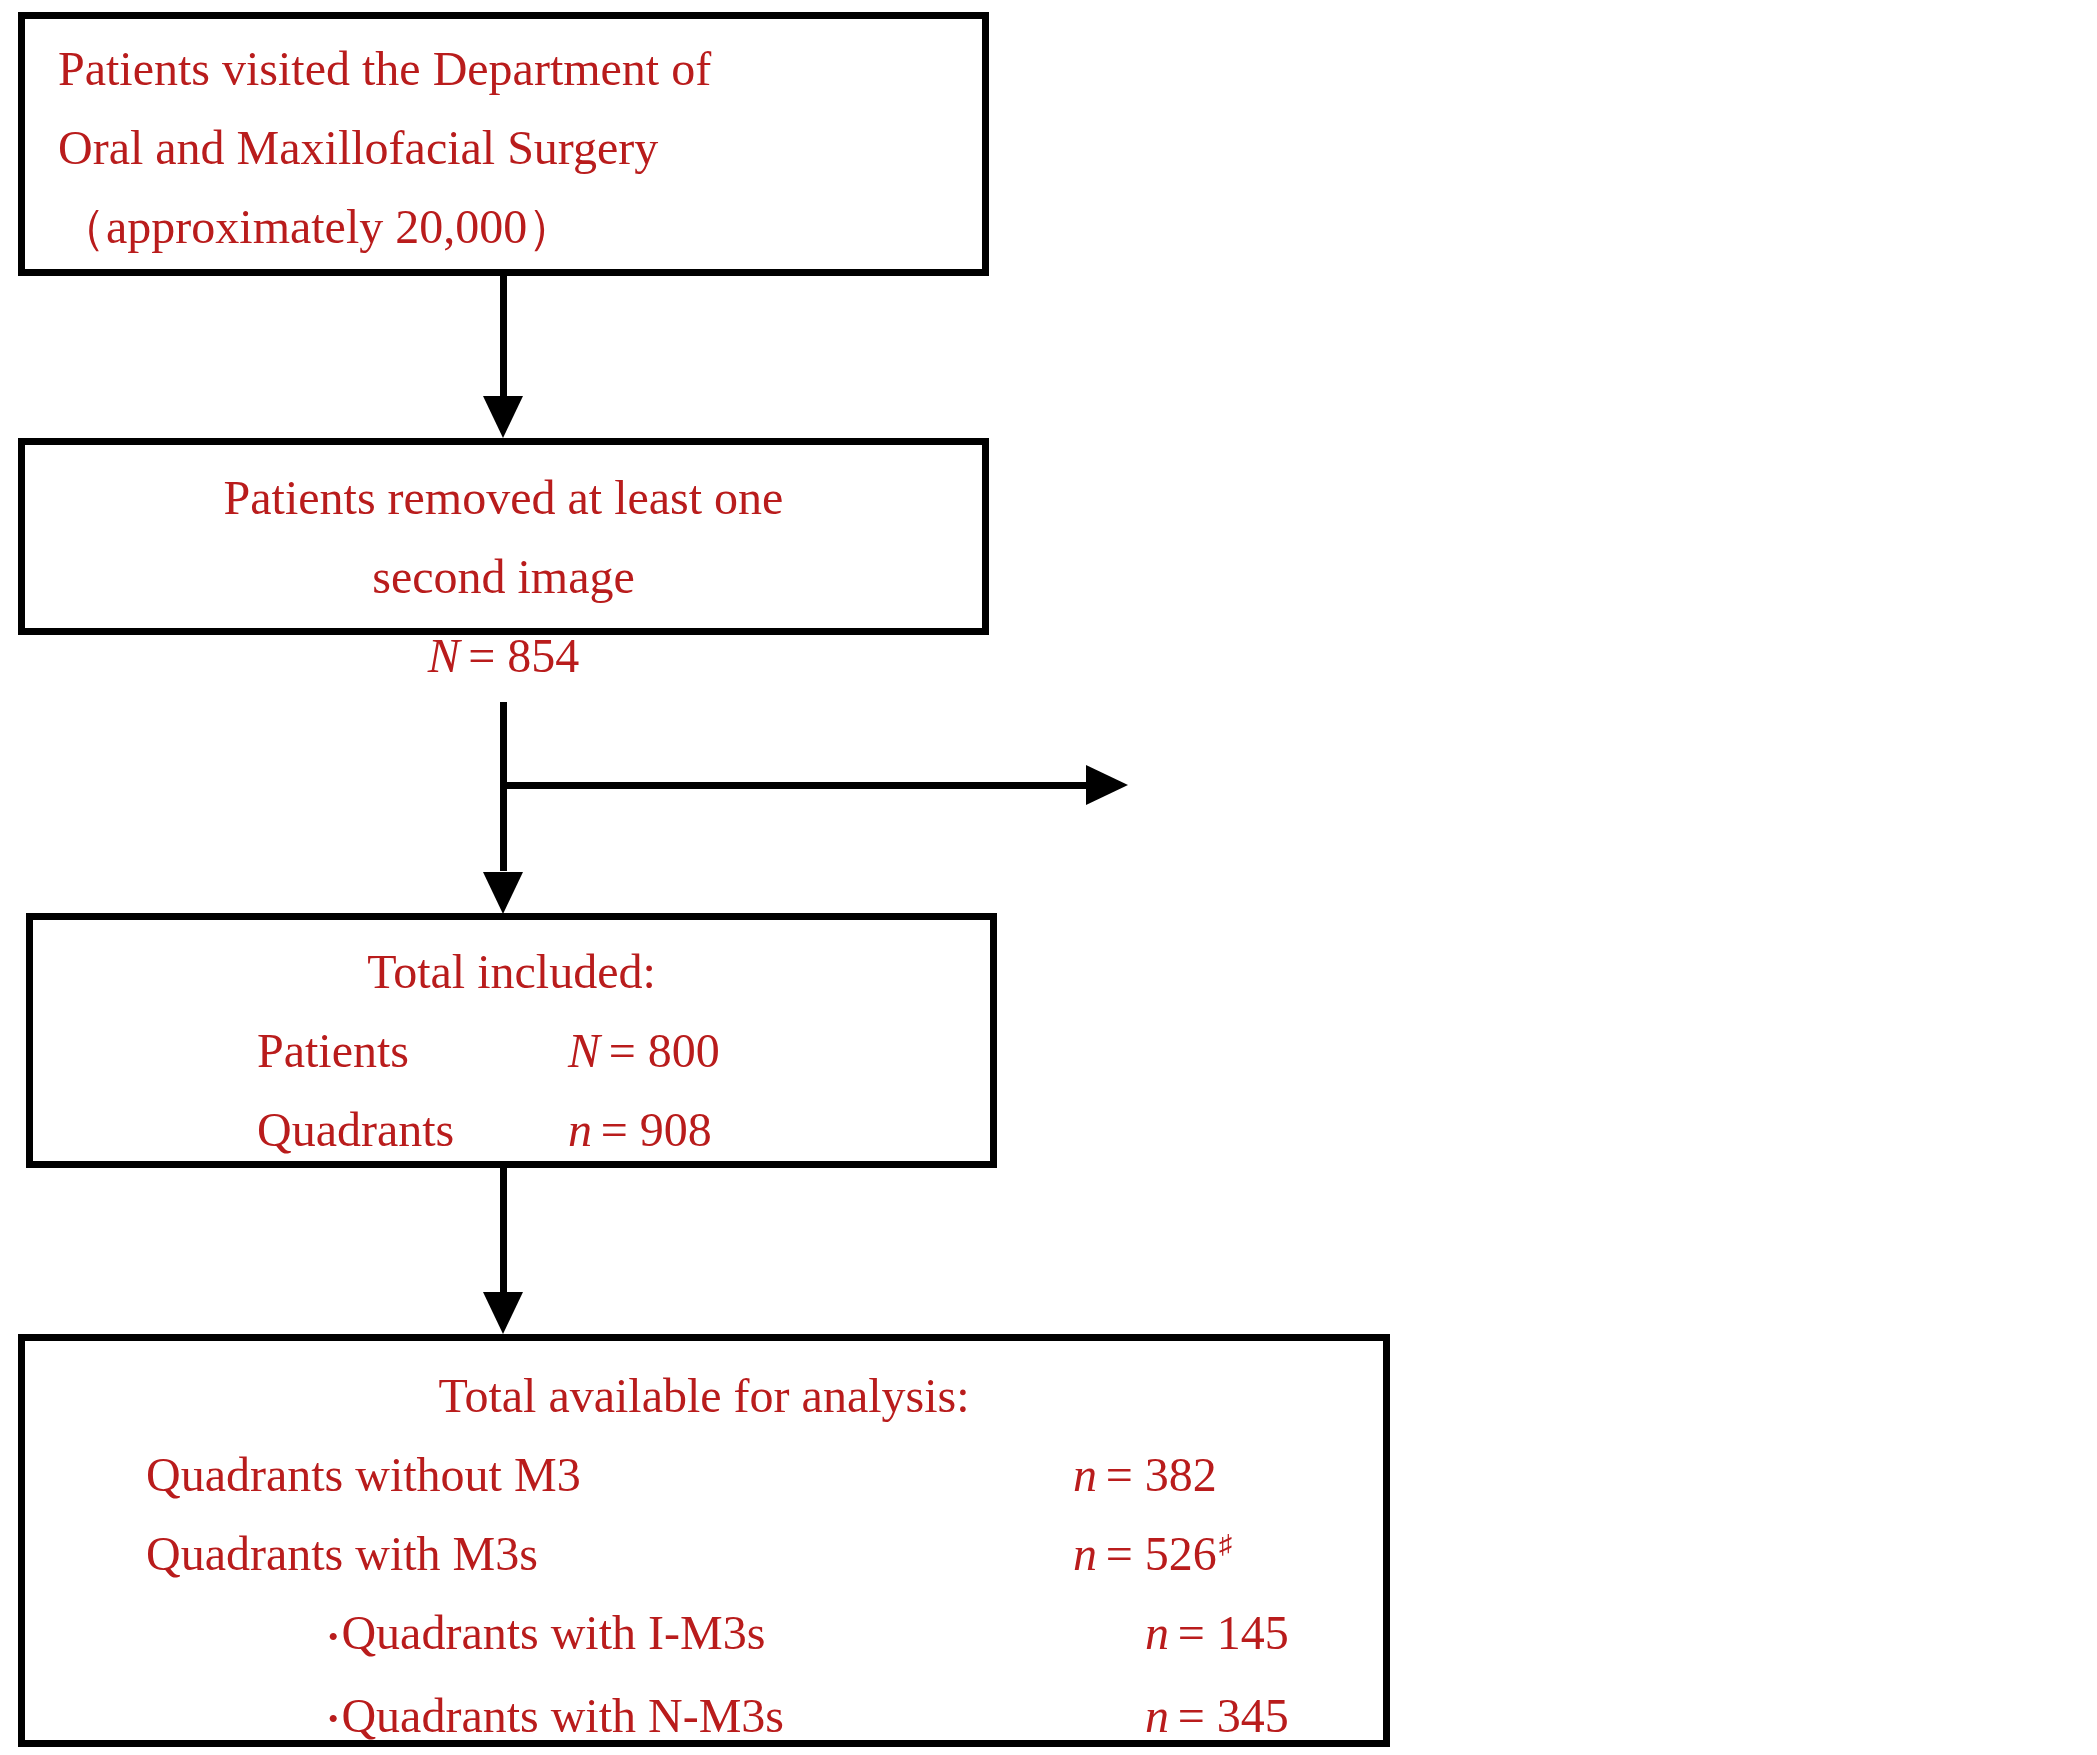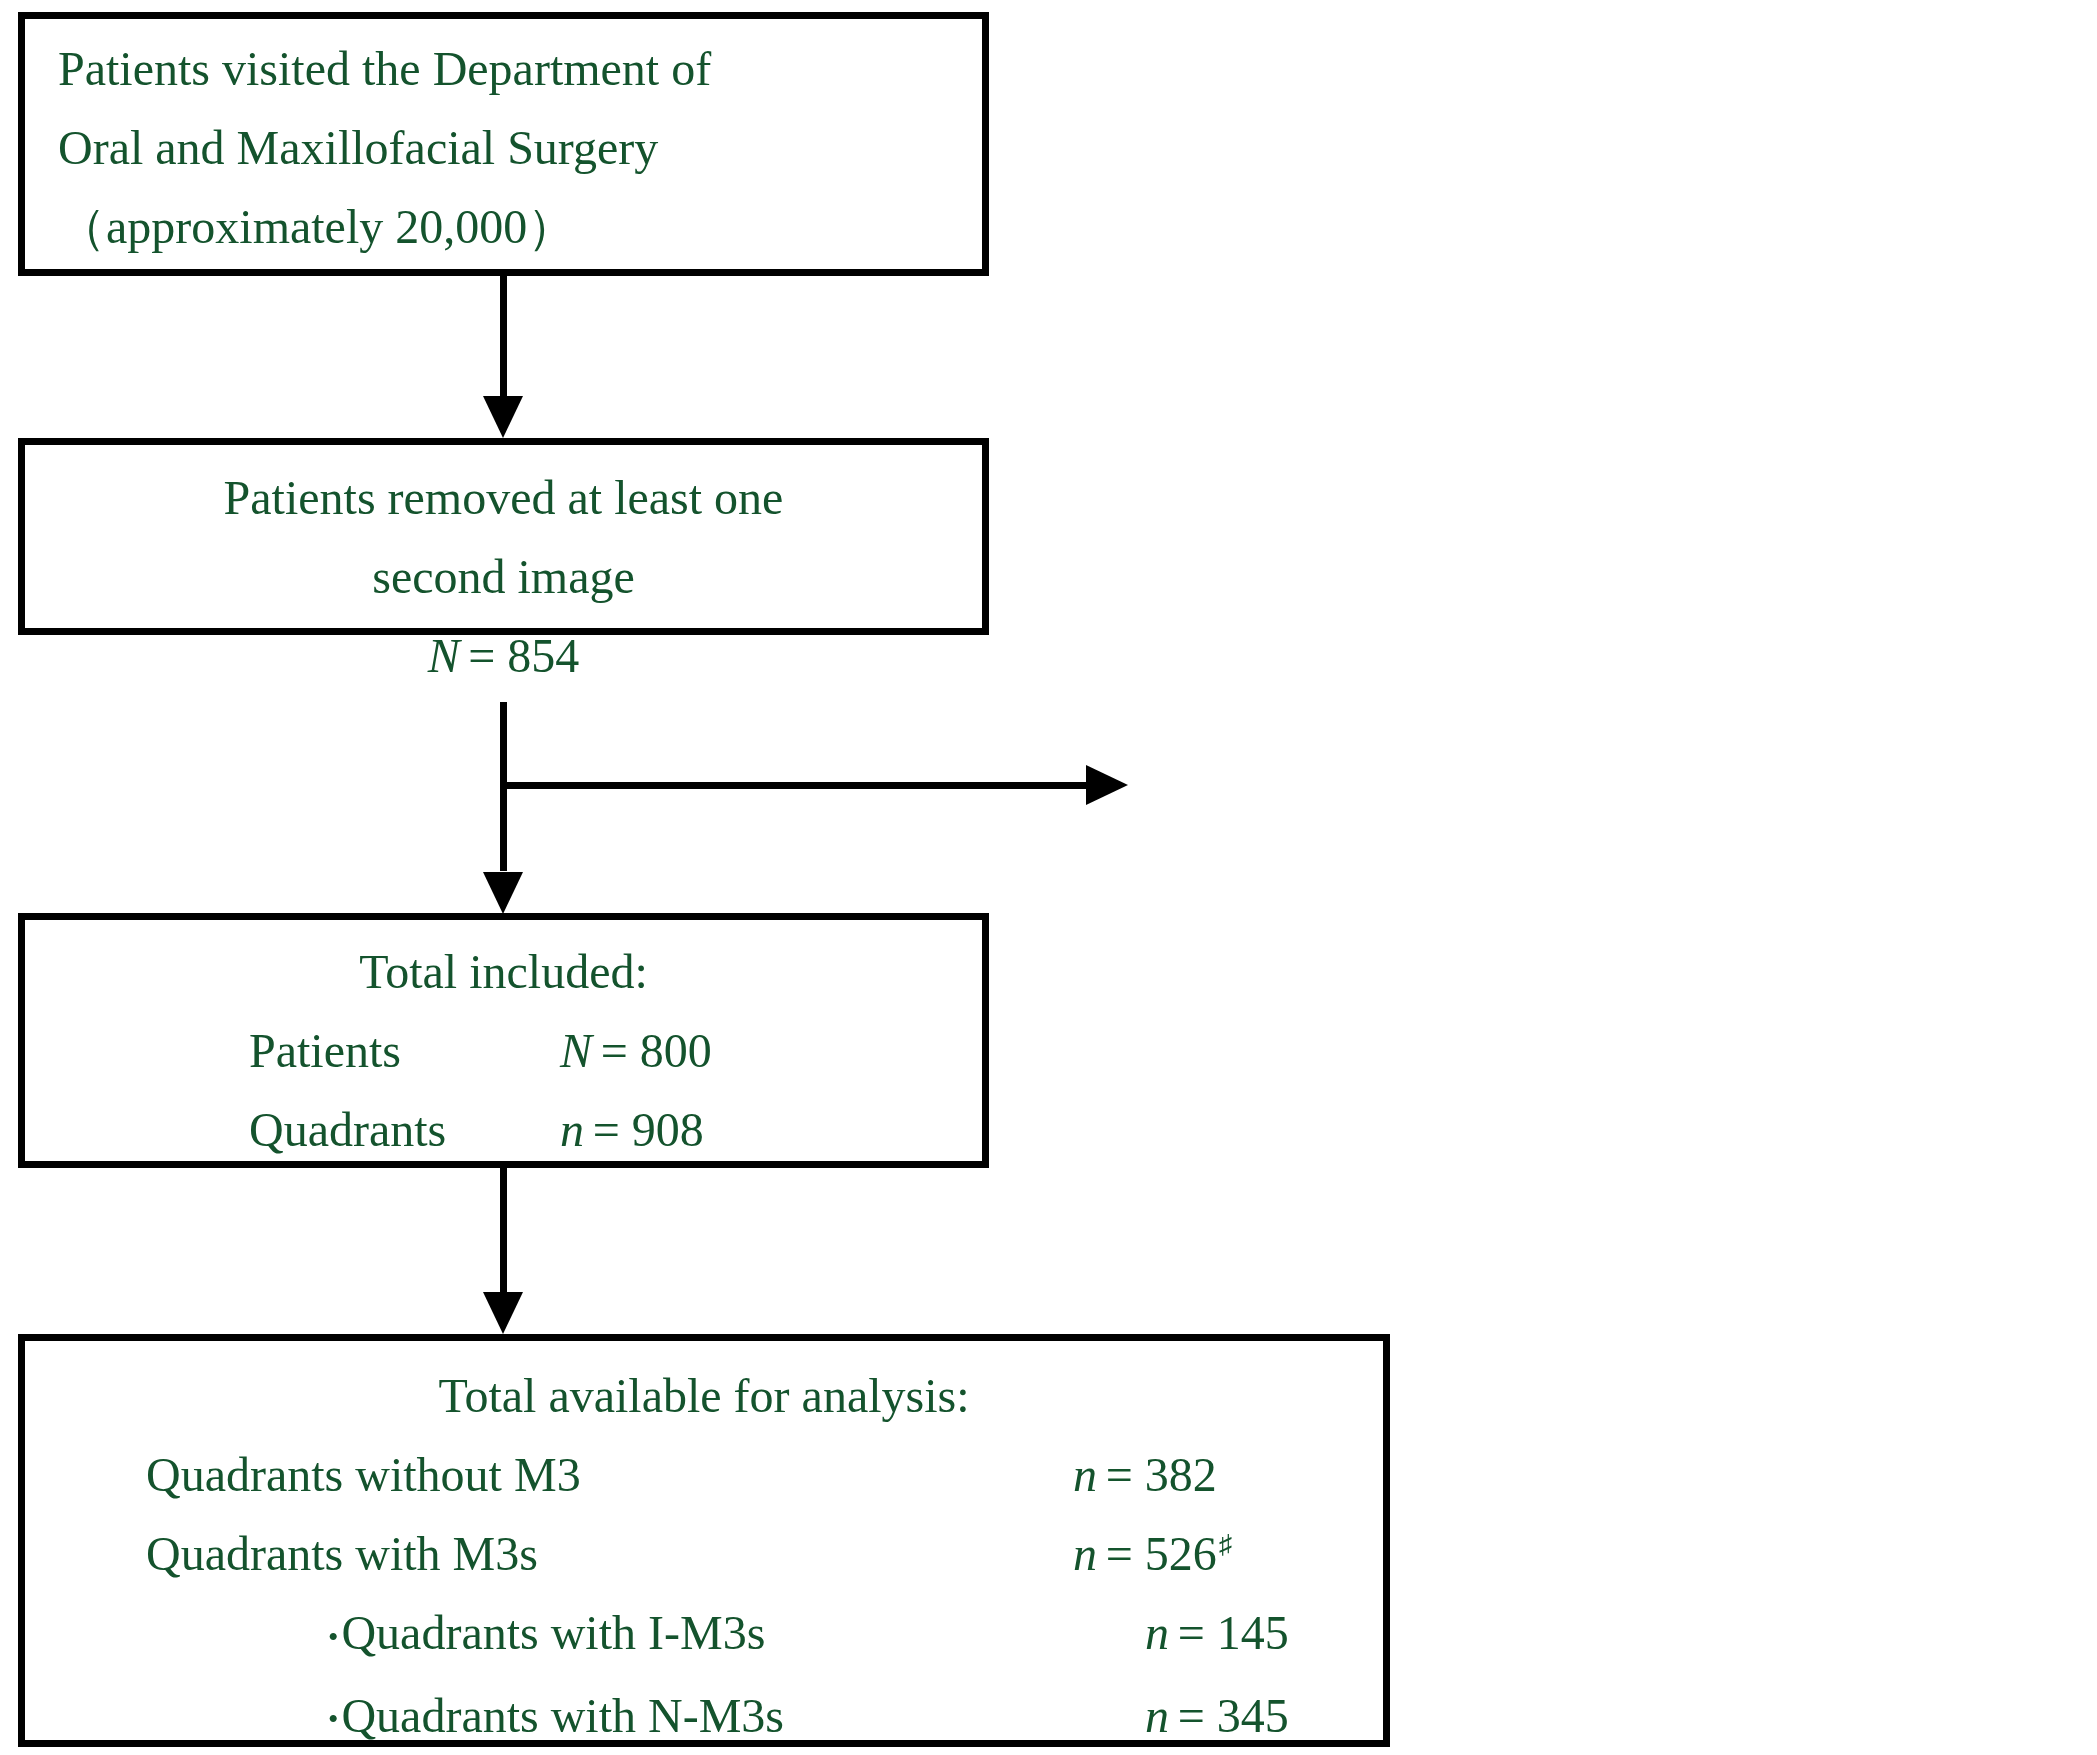--- a/index.html
+++ b/index.html
@@ -1,20 +1,20 @@
 <!DOCTYPE html>
 <html style="font-size:12px"><head>
 <meta charset="utf-8">
 <style>
   html,body{margin:0;padding:0;background:#ffffff;}
   #canvas{
     position:relative;
     width:2097px;height:1756px;
     background:#ffffff;
-    color:#14532d;
+    color:#b91c1c;
     font-family:"Liberation Serif","DejaVu Serif",serif;
   }
   .box{
     position:absolute;
     box-sizing:border-box;
     border:7.4px solid #000;
     background:#ffffff;
     font-size:48px;
     line-height:79px;
   }
@@ -45,21 +45,21 @@
   .head-right{
     position:absolute;width:0;height:0;
     border-top:20px solid transparent;
     border-bottom:20px solid transparent;
     border-left:42px solid #000;
   }
   
   #box-department{left:18px;top:12px;width:971px;height:264px;padding-top:10.4px;}
   #box-removed{left:18px;top:438px;width:971px;height:197px;padding-top:13.4px;}
   #box-excluded{left:1126px;top:624px;width:950px;height:343px;padding-top:16.3px;}
-  #box-total{left:18px;top:913px;width:971px;height:255px;padding-top:12px;}
+  #box-total{left:26px;top:913px;width:971px;height:255px;padding-top:12px;}
   #box-analysis{left:18px;top:1334px;width:1372px;height:413px;padding-top:15px;}
 </style>
 </head>
 <body>
 
 <div id="canvas">
 
   <div class="box leftpad" id="box-department">
     <div class="line">Patients visited the Department of</div>
     <div class="line">Oral and Maxillofacial Surgery</div>

